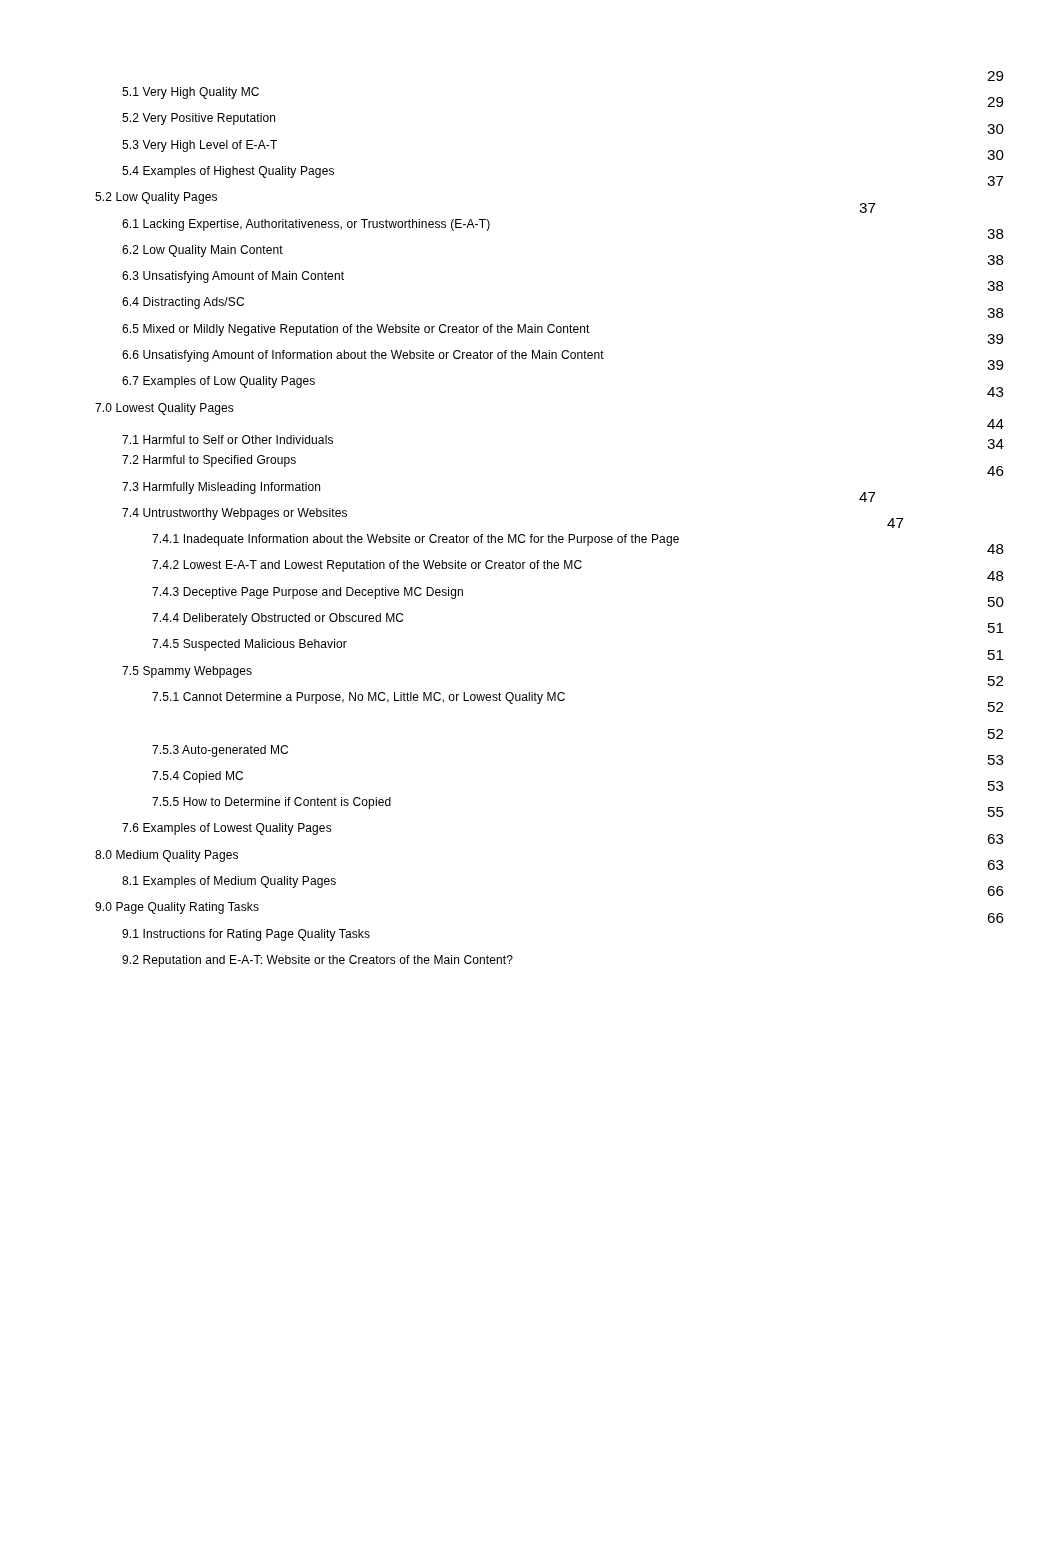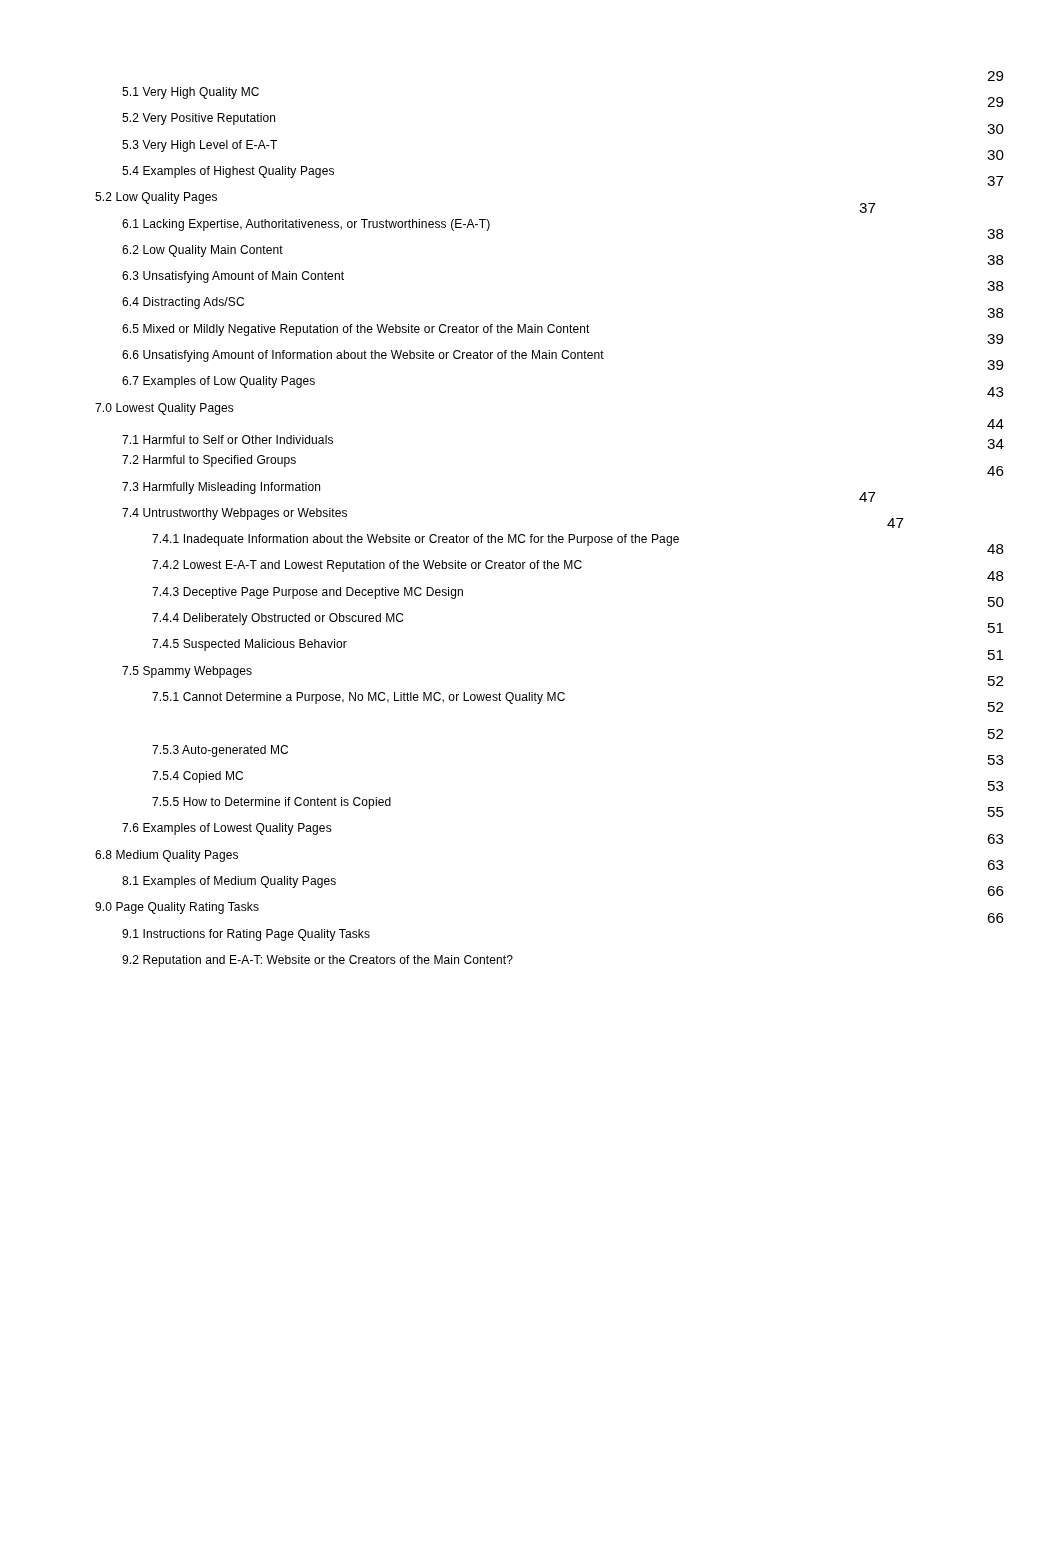--- a/index.html
+++ b/index.html
@@ -201,21 +201,21 @@
     </div>
     <div class="toc-row lvl3" style="top: 773.1px; position: absolute; left: 0px; width: 1062px;">
       <span class="toc-label">7.5.5 How to Determine if Content is Copied</span>
       <span class="toc-page">53</span>
     </div>
     <div class="toc-row lvl2" style="top: 799.4px; position: absolute; left: 0px; width: 1062px;">
       <span class="toc-label">7.6 Examples of Lowest Quality Pages</span>
       <span class="toc-page">55</span>
     </div>
     <div class="toc-row lvl1" style="top: 825.7px; position: absolute; left: 0px; width: 1062px;">
-      <span class="toc-label">6.8 Medium Quality Pages</span>
+      <span class="toc-label">8.0 Medium Quality Pages</span>
       <span class="toc-page">63</span>
     </div>
     <div class="toc-row lvl2" style="top: 852px; position: absolute; left: 0px; width: 1062px;">
       <span class="toc-label">8.1 Examples of Medium Quality Pages</span>
       <span class="toc-page">63</span>
     </div>
     <div class="toc-row lvl1" style="top: 878.3px; position: absolute; left: 0px; width: 1062px;">
       <span class="toc-label">9.0 Page Quality Rating Tasks</span>
       <span class="toc-page">66</span>
     </div>

